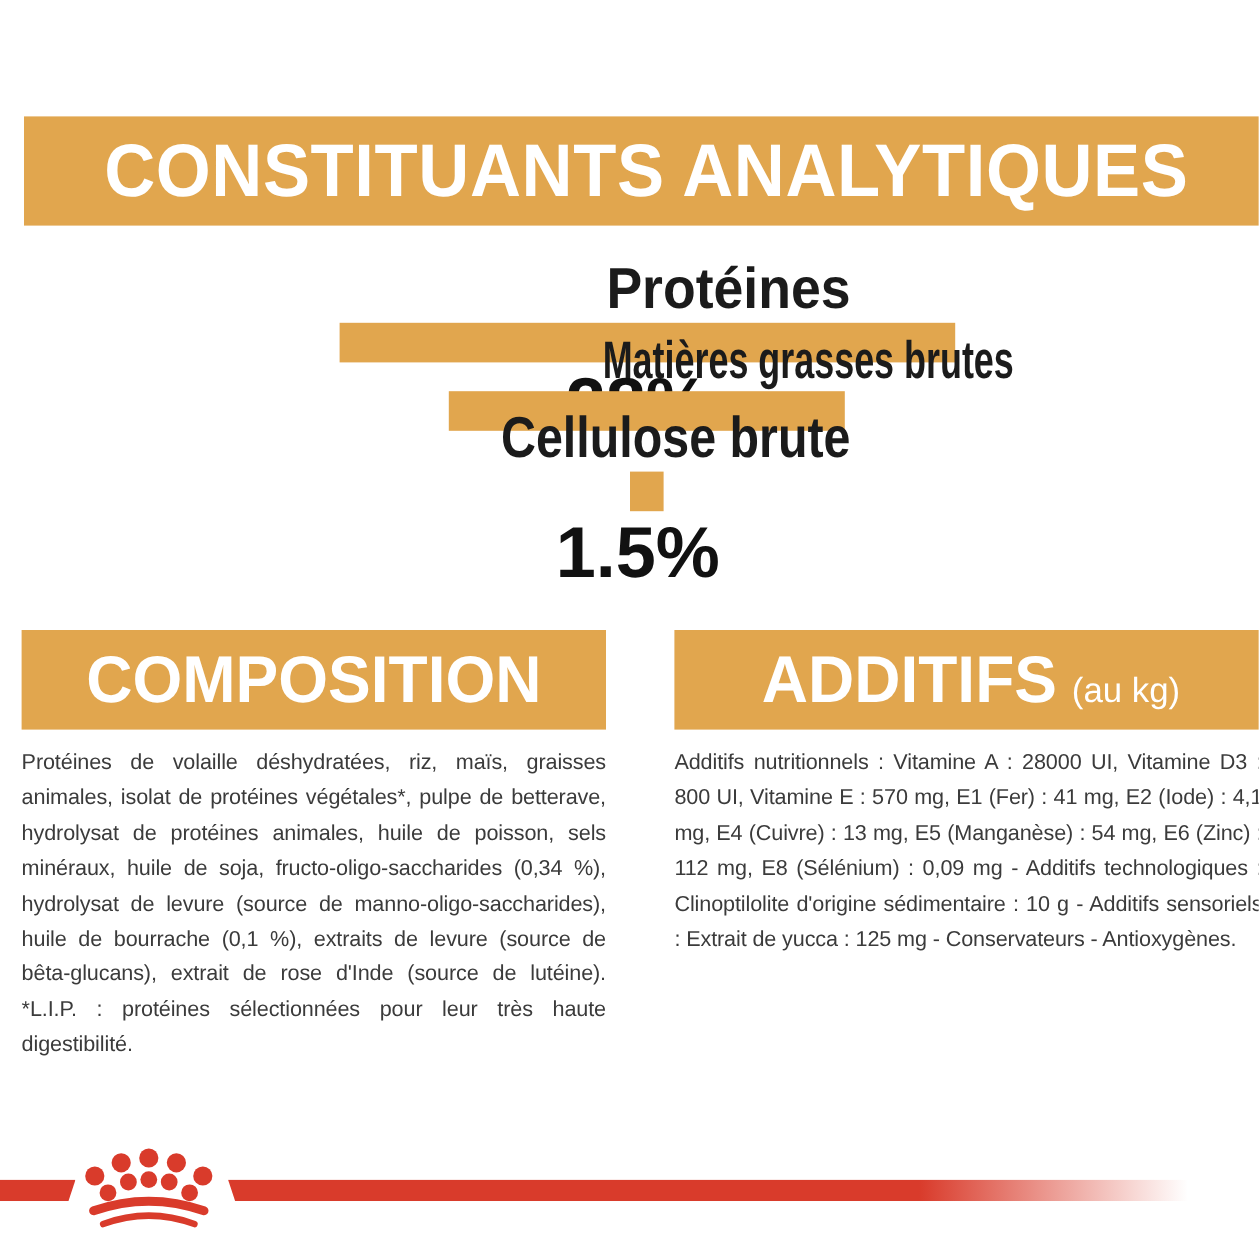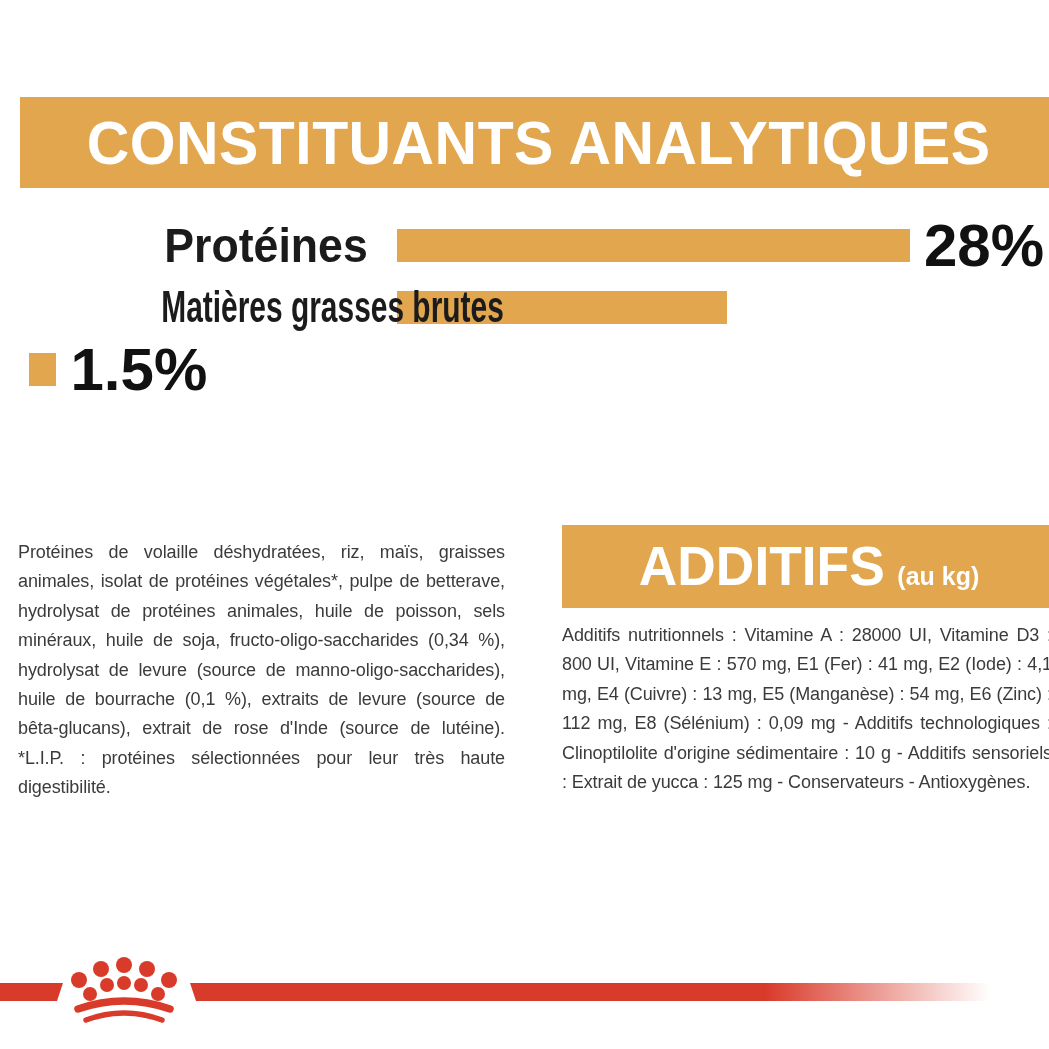--- a/index.html
+++ b/index.html
@@ -11,42 +11,42 @@
   .header-banner {
     position:absolute; left:20px; top:97px; width:1038px; height:91px;
     background:var(--gold); display:flex; align-items:center; justify-content:center;
   }
   .header-banner .banner-text {
     color:#fff; font-weight:bold; font-size:62px; white-space:nowrap;
     transform:scaleX(0.95); letter-spacing:0.5px;
   }
   
   .chart { position:absolute; left:0; top:214px; width:1049px; }
-  .chart-row { display:flex; align-items:center; height:62px; }
+  .chart-row { display:flex; align-items:center; height:62px;flex-direction:column; }
   .chart-label { width:368px; text-align:right; font-weight:bold; color:#1b1b1b; white-space:nowrap; }
   .chart-label span { display:inline-block; transform-origin:100% 50%; }
   .chart-row:nth-child(1) .chart-label span { font-size:48px; transform:scaleX(0.93); }
   .chart-row:nth-child(2) .chart-label span { font-size:44px; transform:scaleX(0.68); }
   .chart-row:nth-child(3) .chart-label span { font-size:48px; transform:scaleX(0.84); }
   .bar-wrap { margin-left:29px; }
   .bar { height:33px; background:var(--gold); width:0; }
   .chart-value { font-weight:bold; font-size:60px; color:#111; margin-left:14px; white-space:nowrap; }
   
   .section { position:absolute; top:525px; }
   .section.composition { left:18px;  width:487px; }
   .section.additifs    { left:562px; width:490px; }
   .section-banner {
     height:83px; background:var(--gold); color:#fff;
     display:flex; align-items:baseline; justify-content:center;
   }
   .section-banner .title-main {
     font-weight:bold; font-size:55px; line-height:83px;
     display:inline-block; transform:scaleX(0.97); white-space:nowrap;
   }
-  .section-banner .title-suffix { font-weight:bold; font-size:25px; margin-left:9px; white-space:nowrap; }
+  .section-banner .title-suffix { font-weight:normal; font-size:29px; margin-left:9px; white-space:nowrap; }
   .body-text {
     margin-top:13px; font-size:18px; line-height:29.4px; color:#3b3b3b;
     text-align:justify; letter-spacing:-0.1px;
   }
   
   .stripe-left {
     position:absolute; left:0; top:983px; width:63px; height:18px; background:var(--red);
     clip-path:polygon(0 0, 100% 0, calc(100% - 6px) 100%, 0 100%);
   }
   .stripe-right {
@@ -77,28 +77,34 @@
     </div>
     <div class="chart-row">
       <div class="chart-label">
         <span>Matières grasses brutes</span>
       </div>
       <div class="bar-wrap">
         <div class="bar" style="width: 329.786px;"></div>
       </div>
     </div>
     <div class="chart-row">
+      <div class="chart-label">
+        <span>Cellulose brute</span>
+      </div>
       <div class="bar-wrap">
         <div class="bar" style="width: 27.4821px;"></div>
       </div>
       <div class="chart-value">1.5%</div>
     </div>
   </div>
 
   <div class="section composition">
+    <div class="section-banner">
+      <span class="title-main">COMPOSITION</span>
+    </div>
     <div class="body-text">Protéines de volaille déshydratées, riz, maïs, graisses animales, isolat de protéines végétales*, pulpe de betterave, hydrolysat de protéines animales, huile de poisson, sels minéraux, huile de soja, fructo-oligo-saccharides (0,34 %), hydrolysat de levure (source de manno-oligo-saccharides), huile de bourrache (0,1 %), extraits de levure (source de bêta-glucans), extrait de rose d'Inde (source de lutéine). *L.I.P. : protéines sélectionnées pour leur très haute digestibilité.</div>
   </div>
 
   <div class="section additifs">
     <div class="section-banner">
       <span class="title-main">ADDITIFS</span>
       <span class="title-suffix">(au kg)</span>
     </div>
     <div class="body-text">Additifs nutritionnels : Vitamine A : 28000 UI, Vitamine D3 : 800 UI, Vitamine E : 570 mg, E1 (Fer) : 41 mg, E2 (Iode) : 4,1 mg, E4 (Cuivre) : 13 mg, E5 (Manganèse) : 54 mg, E6 (Zinc) : 112 mg, E8 (Sélénium) : 0,09 mg - Additifs technologiques : Clinoptilolite d'origine sédimentaire : 10 g - Additifs sensoriels : Extrait de yucca : 125 mg - Conservateurs - Antioxygènes.</div>
   </div>

